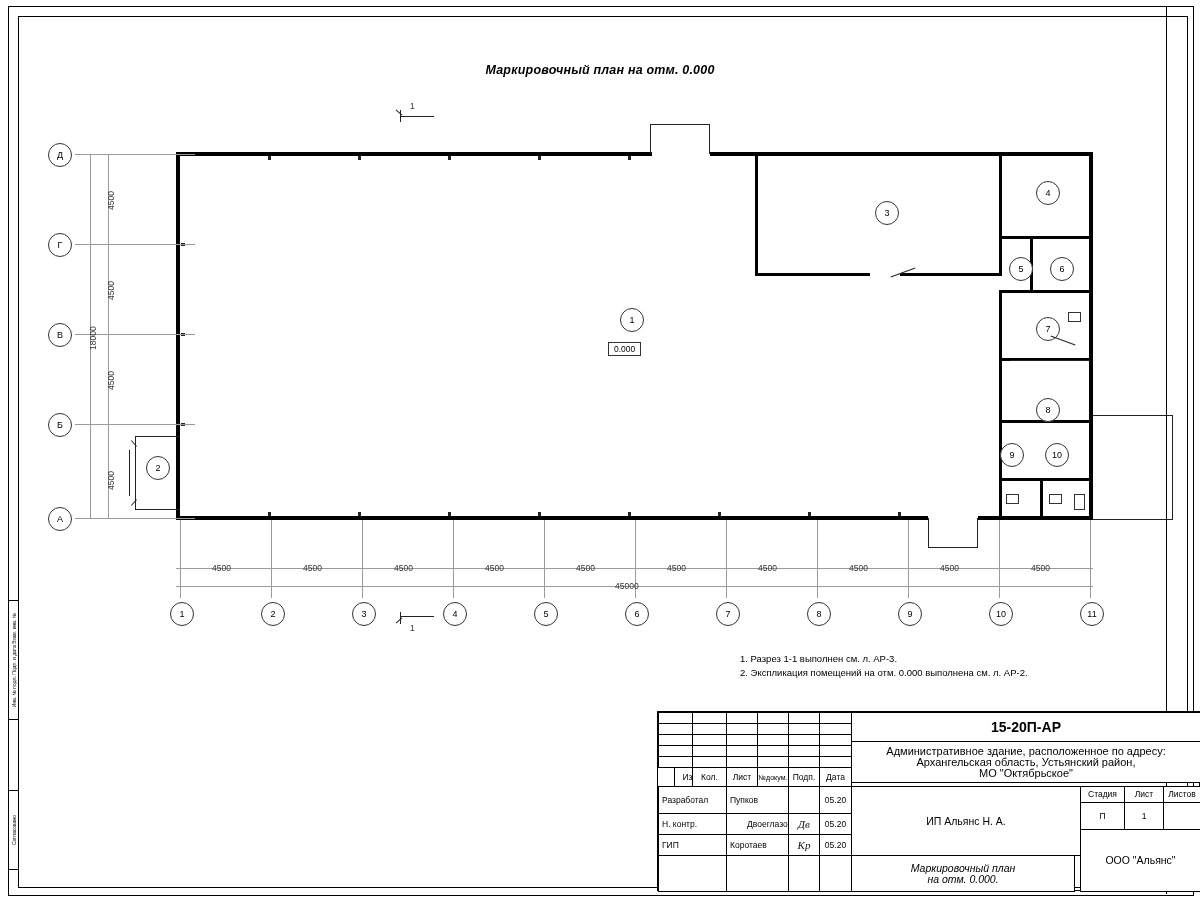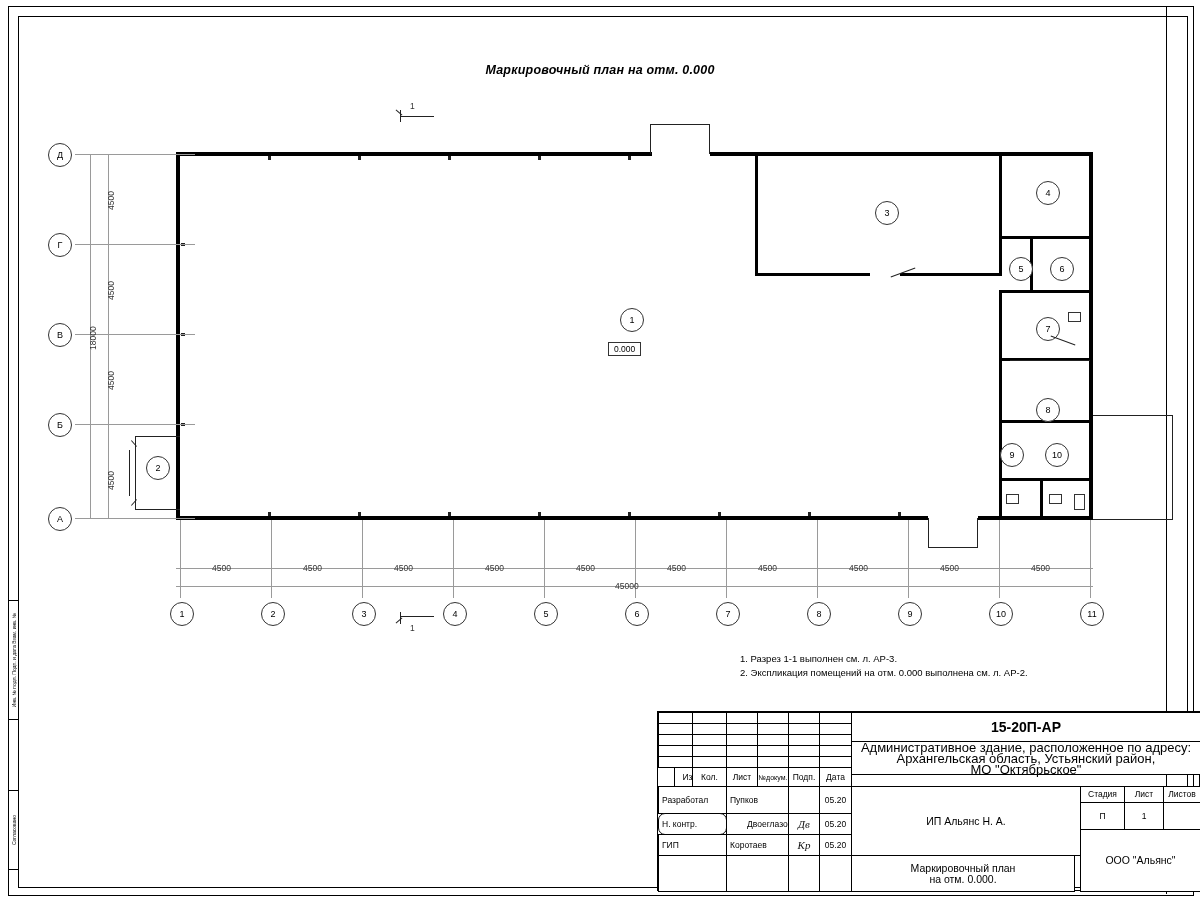--- a/index.html
+++ b/index.html
@@ -324,46 +324,46 @@
     <div class="tbc" style="left:130px;top:55px;width:32px;height:20px;">Подп.</div>
     <div class="tbc" style="left:161px;top:55px;width:33px;height:20px;">Дата</div>
 
     <div class="tbc left" style="left:0;top:74px;width:69px;height:28px;">Разработал</div>
     <div class="tbc left" style="left:68px;top:74px;width:63px;height:28px;">Пупков</div>
     <div class="tbc" style="left:130px;top:74px;width:32px;height:28px;margin-left:32px;">
         <span class="sig">Пу</span>
       </div>
     <div class="tbc" style="left:161px;top:74px;width:33px;height:28px;">05.20</div>
 
-    <div class="tbc left" style="left:0;top:101px;width:69px;height:22px;border-radius:7px;">Н. контр.</div>
+    <div class="tbc left" style="left:0;top:101px;width:69px;height:22px;">Н. контр.</div>
     <div class="tbc left" style="left:68px;top:101px;width:63px;height:22px;padding-left:20px;">Двоеглазов</div>
     <div class="tbc" style="left:130px;top:101px;width:32px;height:22px;">
         <span class="sig">Дв</span>
       </div>
     <div class="tbc" style="left:161px;top:101px;width:33px;height:22px;">05.20</div>
 
     <div class="tbc left" style="left:0;top:122px;width:69px;height:22px;">ГИП</div>
     <div class="tbc left" style="left:68px;top:122px;width:63px;height:22px;">Коротаев</div>
     <div class="tbc" style="left:130px;top:122px;width:32px;height:22px;">
         <span class="sig">Кр</span>
       </div>
     <div class="tbc" style="left:161px;top:122px;width:33px;height:22px;">05.20</div>
 
     <div class="tbc left" style="left:0;top:143px;width:69px;height:37px;"></div>
     <div class="tbc left" style="left:68px;top:143px;width:63px;height:37px;"></div>
     <div class="tbc" style="left:130px;top:143px;width:32px;height:37px;"></div>
     <div class="tbc" style="left:161px;top:143px;width:33px;height:37px;"></div>
 
     <div class="tbc tbbig" style="left:193px;top:0;width:350px;height:30px;">15-20П-АР</div>
-    <div class="tbc" style="left:193px;top:29px;width:350px;height:34px;white-space:pre-line;font-size:13px;">Административное здание, расположенное по адресу:
+    <div class="tbc" style="left:193px;top:29px;width:350px;height:42px;white-space:pre-line;font-size:11px;">Административное здание, расположенное по адресу:
 Архангельская область, Устьянский район,
 МО "Октябрьское"</div>
 
     <div class="tbc tbm" style="left:193px;top:74px;width:230px;height:70px;">ИП Альянс Н. А.</div>
-    <div class="tbc tbm" style="left:193px;top:143px;width:224px;height:37px;white-space:pre-line;">Маркировочный план
+    <div class="tbc tbm" style="left:193px;top:143px;width:224px;height:37px;white-space:pre-line;font-style:italic;">Маркировочный план
 на отм. 0.000.</div>
 
     <div class="tbc" style="left:422px;top:74px;width:45px;height:17px;text-align:center;">Стадия</div>
     <div class="tbc" style="left:466px;top:74px;width:40px;height:17px;">Лист</div>
     <div class="tbc" style="left:505px;top:74px;width:38px;height:17px;">Листов</div>
 
     <div class="tbc" style="left:422px;top:90px;width:45px;height:28px;">П</div>
     <div class="tbc" style="left:466px;top:90px;width:40px;height:28px;">1</div>
     <div class="tbc" style="left:505px;top:90px;width:38px;height:28px;"></div>
 

